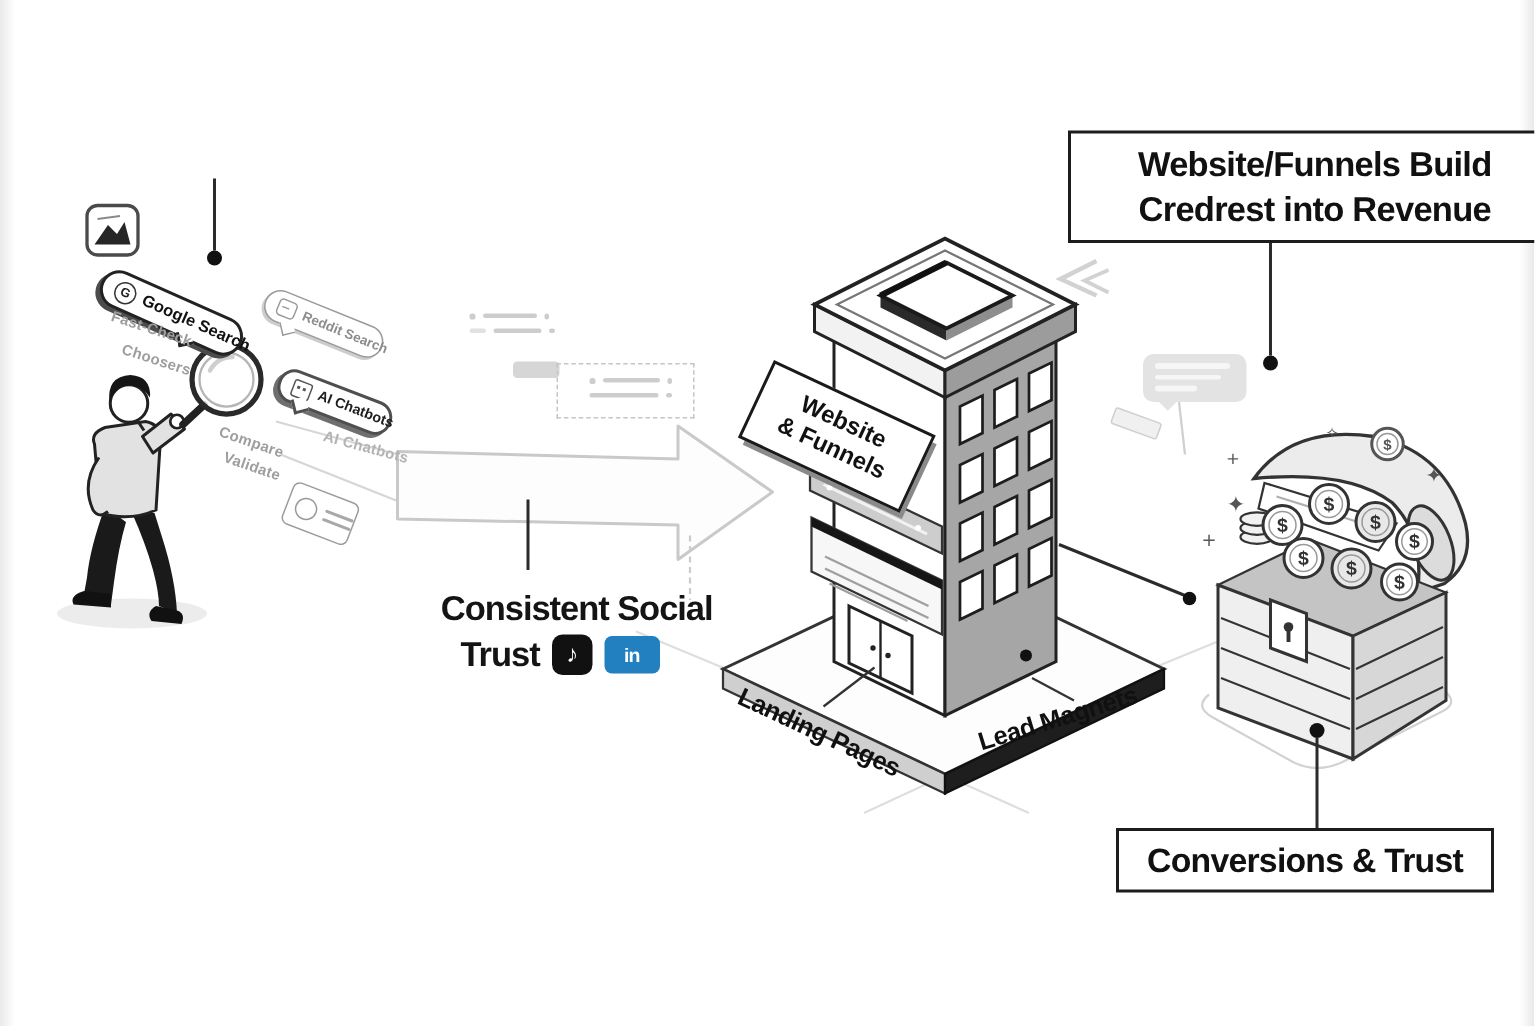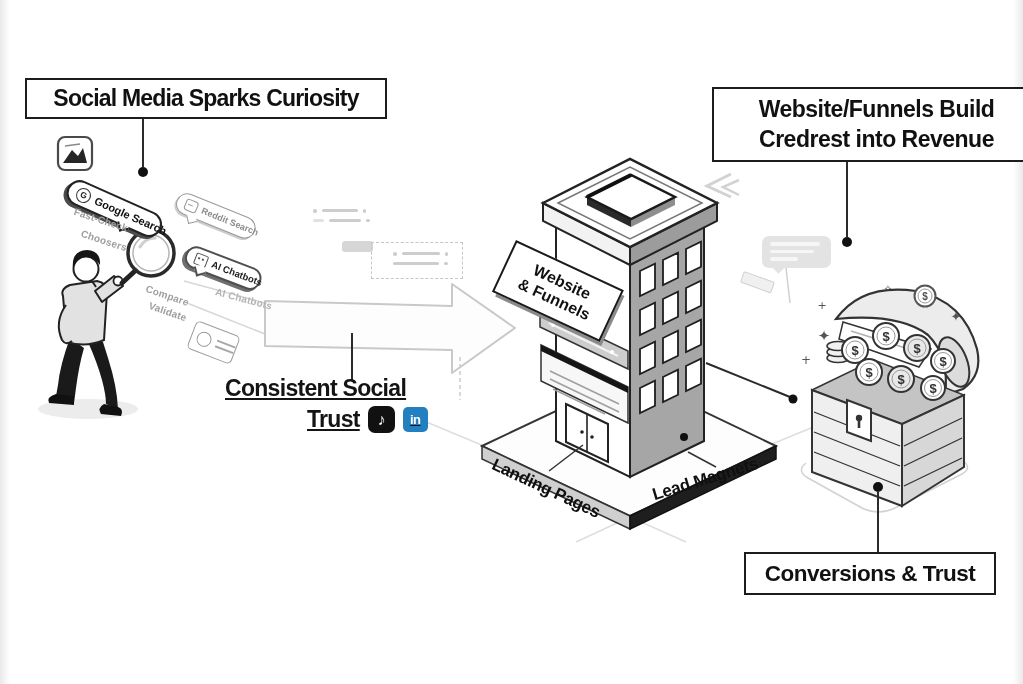--- a/index.html
+++ b/index.html
@@ -65,26 +65,26 @@
            border:1.5px dashed #c6c6c6;box-sizing:border-box;}
   
   .graybubble{position:absolute;left:762px;top:236px;width:69px;height:32px;background:#e3e3e3;
           border-radius:7px;padding:6px 8px;box-sizing:border-box;display:flex;flex-direction:column;gap:4px;}
   .graybubble::after{content:"";position:absolute;left:12px;bottom:-4px;width:9px;height:9px;
           background:#e3e3e3;transform:rotate(45deg);}
   .graybubble i{display:block;height:3.5px;background:#f6f6f6;border-radius:2px;}
   .graypill{position:absolute;left:744px;top:271px;width:31px;height:10px;background:#f0f0f0;
           border:1.2px solid #cfcfcf;border-radius:2px;transform:rotate(20deg);transform-origin:left top;}
   
-  .center-label{position:absolute;left:225px;top:375px;width:250px;text-align:left;
-          font-size:23px;font-weight:700;letter-spacing:-0.7px;color:#141414;text-decoration:underline;}
+  .center-label{position:absolute;left:225px;top:392px;width:250px;text-align:right;
+          font-size:23px;font-weight:700;letter-spacing:-0.7px;color:#141414;}
   .cl-row{display:flex;align-items:center;gap:8px;margin-left:82px;margin-top:4px;}
   .tiktok{width:27px;height:27px;border-radius:7px;display:flex;align-items:center;
           justify-content:center;color:#fff;font-size:16px;flex:none;}
-  .linkedin{width:25px;height:25px;border-radius:5px;display:flex;align-items:center;
+  .linkedin{width:37px;height:25px;border-radius:5px;display:flex;align-items:center;
           justify-content:center;color:#fff;font-size:13px;font-weight:700;letter-spacing:-.5px;flex:none;}
   
   .sign{position:absolute;left:516px;top:240px;width:119px;height:57px;background:#fff;
         border:2.5px solid #1a1a1a;box-shadow:4px 4px 0 -1px #8a8a8a;box-sizing:border-box;
         transform:rotate(25deg);transform-origin:left top;display:flex;flex-direction:column;
         align-items:center;justify-content:center;font-size:16px;font-weight:700;line-height:1.15;}
   .iso-label{position:absolute;font-size:17px;font-weight:700;letter-spacing:-0.3px;color:#101010;
         transform-origin:left top;white-space:nowrap;}
   .lp-label{left:497px;top:455px;transform:rotate(25deg);}
   .lm-label{left:650px;top:486px;transform:rotate(-17deg);}
@@ -286,23 +286,20 @@
     <circle cx="143" cy="172" r="5" fill="#111"></circle>
     <circle cx="847" cy="242" r="5" fill="#111"></circle>
     <circle cx="878" cy="487" r="5" fill="#111"></circle>
     <circle cx="793" cy="399" r="4.5" fill="#111"></circle>
     <line x1="786" y1="268" x2="790" y2="303" stroke="#d0d0d0" stroke-width="1.5"></line>
   </svg>
 
   <div class="edge l"></div>
   <div class="edge r"></div>
 
-  <div class="box box-tl">
-    <span>Social Media Sparks Curiosity</span>
-  </div>
   <div class="box box-tr">
     <span>Website/Funnels Build</span>
     <span>Credrest into Revenue</span>
   </div>
   <div class="box box-br">
     <span>Conversions &amp; Trust</span>
   </div>
 
   <div class="bubble bubble-google">
     <span class="g-badge">G</span>

